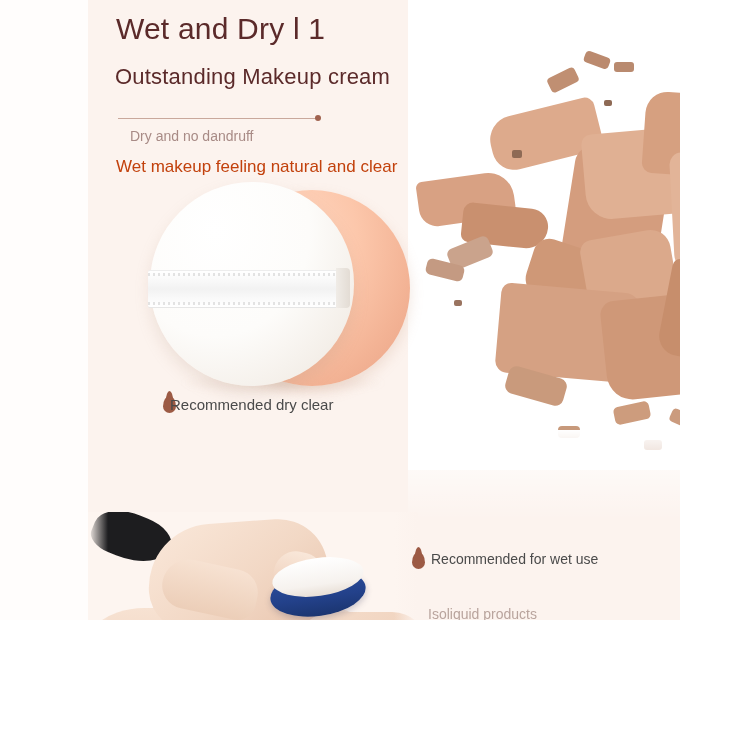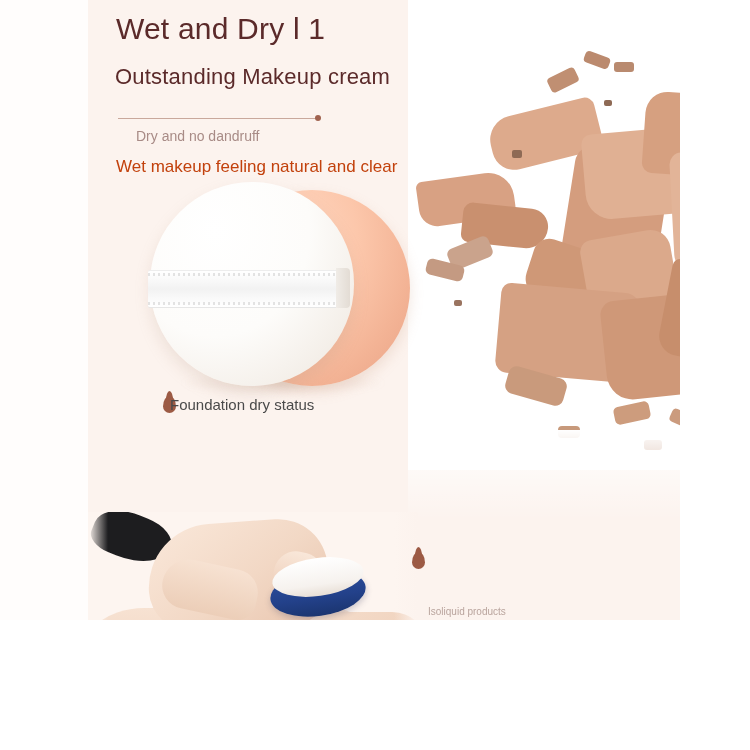--- a/index.html
+++ b/index.html
@@ -88,21 +88,21 @@
   }
   .divider-dot {
     position: absolute;
     left: 315px; top: 115px;
     width: 6px; height: 6px;
     border-radius: 50%;
     background: #a0624f;
   }
   .lead-1 {
     position: absolute;
-    left: 136px; top: 128px;
+    left: 130px; top: 128px;
     font-size: 14px;
     color: #a88b86;
     white-space: nowrap;
   }
   .lead-2 {
     position: absolute;
     left: 116px; top: 157px;
     font-size: 17px;
     color: #c2410c;
     white-space: nowrap;
@@ -227,21 +227,21 @@
     position: absolute;
     left: 424px; top: 578px;
     width: 160px;
     font-size: 10.5px;
     line-height: 12px;
     color: #d8c5bd;
   }
   .wet-extra {
     position: absolute;
     left: 428px; top: 606px;
-    font-size: 10px;
+    font-size: 14px;
     color: #b9a49d;
     white-space: nowrap;
   }
 
   
   .hand-stage {
     position: absolute;
     left: 0; top: 0;
     width: 330px; height: 238px;
     overflow: hidden;
@@ -403,21 +403,21 @@
   <div class="puff-wrap">
     <div class="puff-shadow"></div>
     <div class="puff-nude"></div>
     <div class="puff-white">
       <div class="puff-band"></div>
       <div class="puff-band-end"></div>
     </div>
   </div>
 
   <div class="bullet-drop dry-drop"></div>
-  <div class="dry-label">Foundation dry status</div>
+  <div class="dry-label">Recommended dry clear</div>
 
   <div class="plate-hand">
     <div class="hand-stage">
       <div class="sleeve"></div>
       <div class="forearm"></div>
       <div class="back-hand"></div>
       <div class="knuckle k1"></div>
       <div class="knuckle k2"></div>
       <div class="swatch"></div>
       <div class="fist"></div>
@@ -427,15 +427,16 @@
       <div class="puff-blue"></div>
       <div class="puff-blue-top"></div>
       <div class="thumb"></div>
       <div class="fade-left"></div>
       <div class="fade-right"></div>
       <div class="fade-bottom"></div>
     </div>
   </div>
 
   <div class="bullet-drop wet-drop"></div>
+  <div class="wet-label">Recommended for wet use</div>
   <div class="wet-extra">Isoliquid products</div>
 
 </div>
 
 </body></html>

